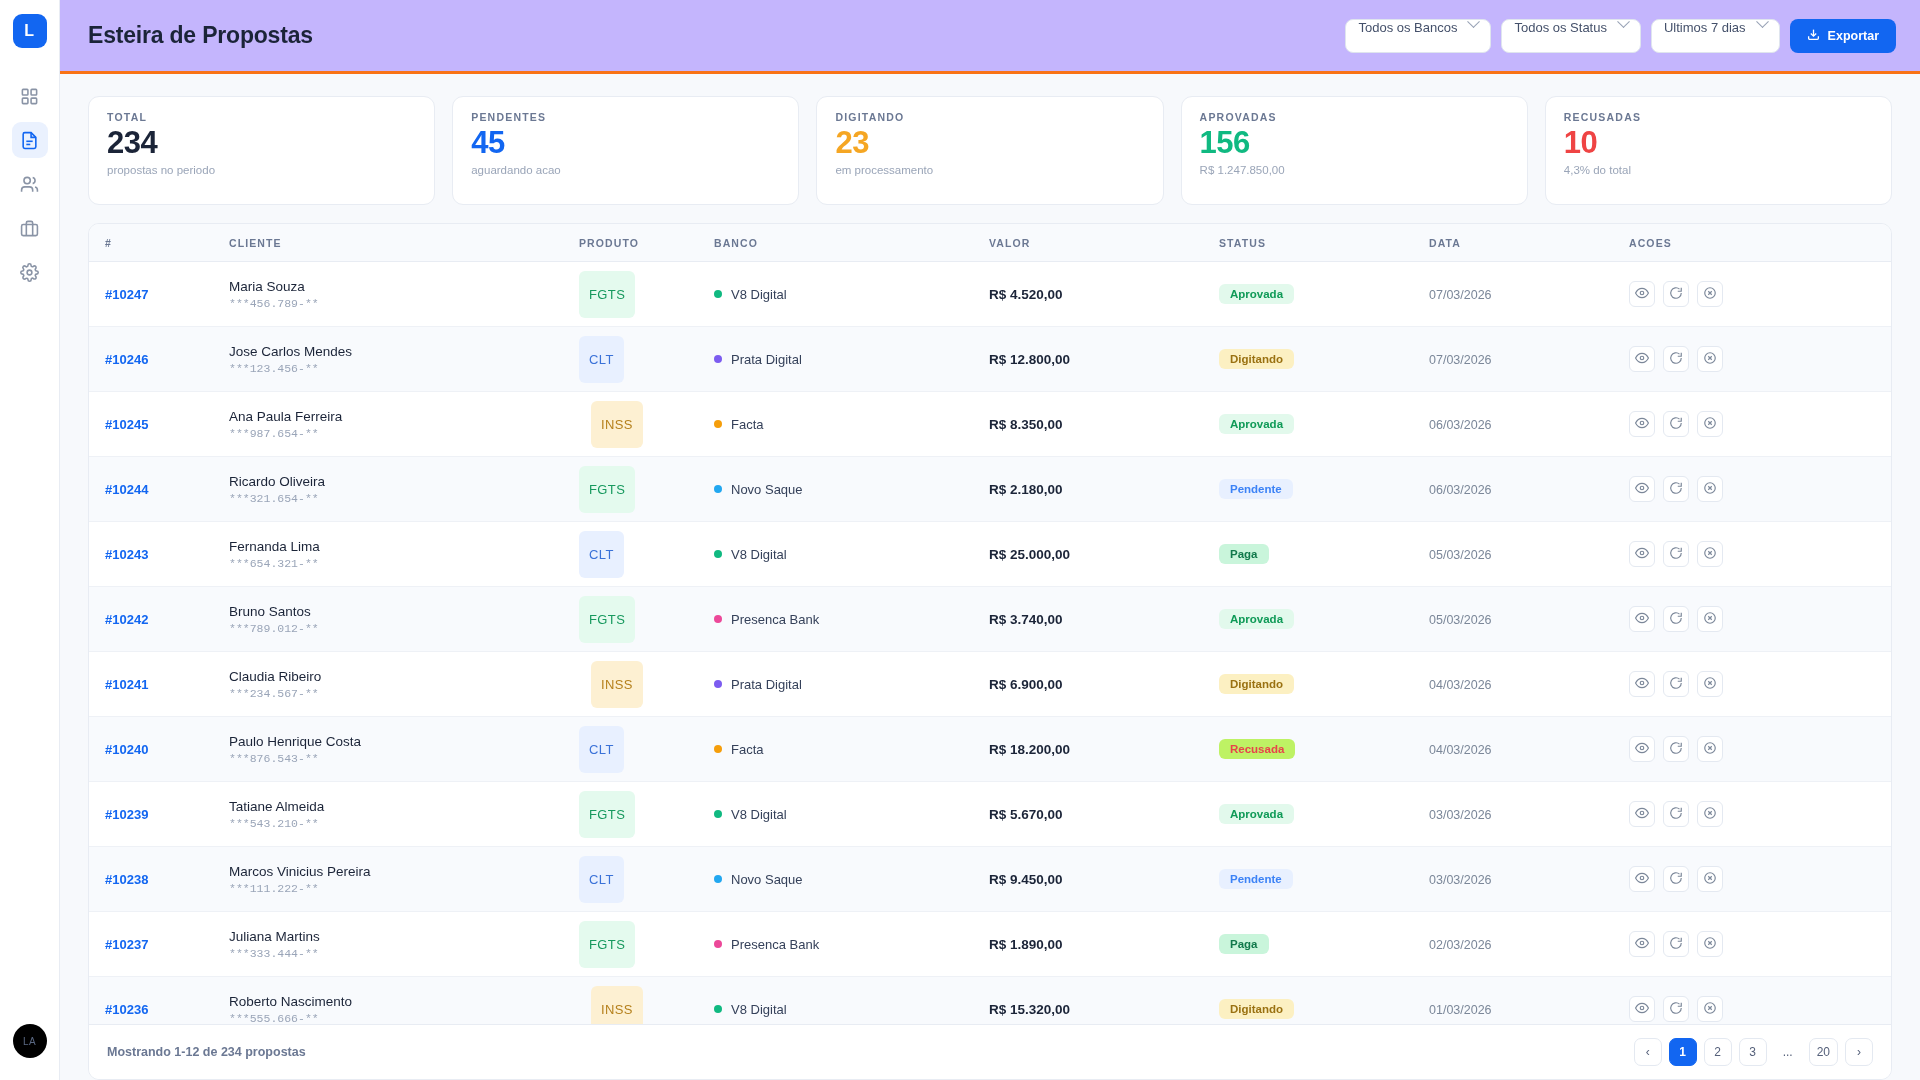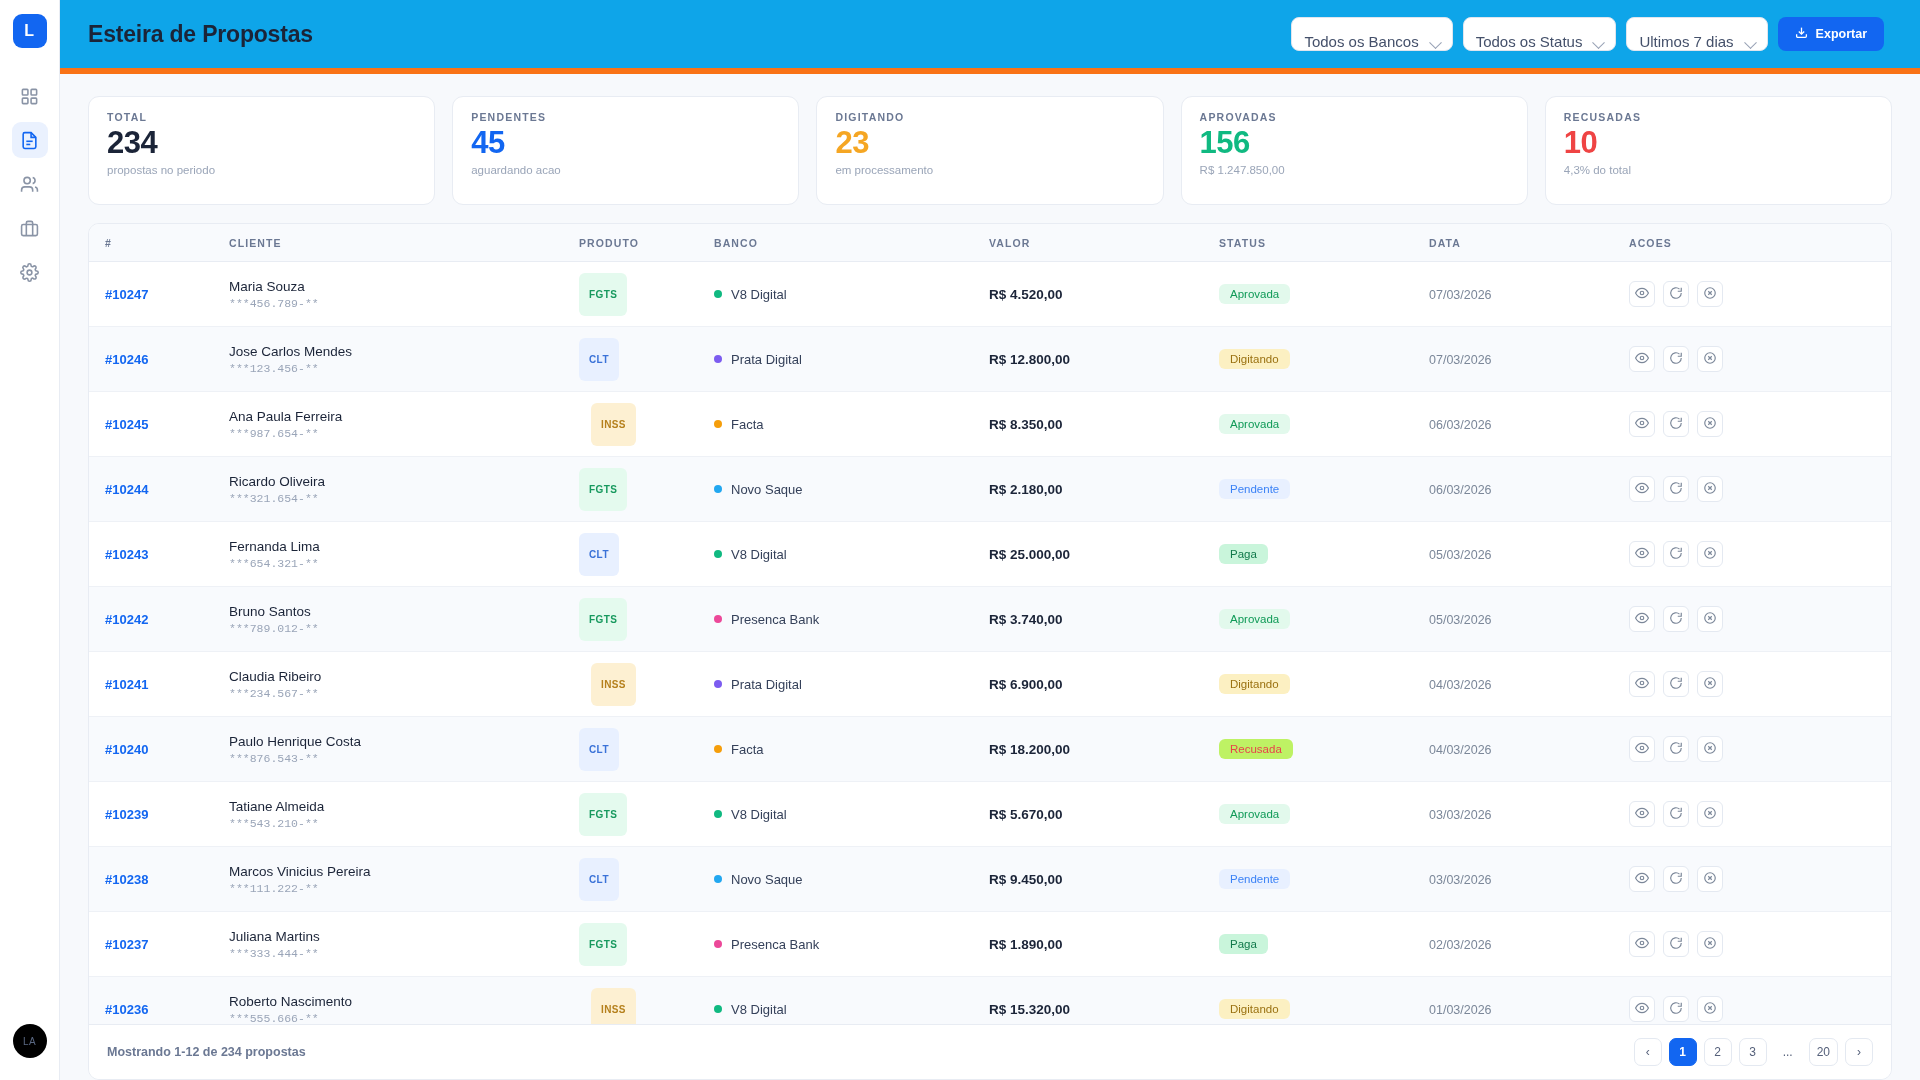--- a/index.html
+++ b/index.html
@@ -39,33 +39,33 @@
     width: 34px; height: 34px; border-radius: 50%;
     background: #000000; color: #5a6883;
     font-size: 10px; font-weight: normal; letter-spacing: .5px;
     display: flex; align-items: center; justify-content: center;
   }
 
   
   .main { flex: 1; display: flex; flex-direction: column; height: 1080px; overflow: hidden; }
 
   .topbar {
-    height: 74px; background: #0ea5e9;
-    border-bottom: 6px solid #f97316;
+    height: 74px; background: #c4b5fd;
+    border-bottom: 3px solid #f97316;
     display: flex; align-items: center;
-    padding: 0 36px 0 28px;
+    padding: 0 24px 0 28px;
     flex: 0 0 74px;
   }
   .page-title { font-size: 23px; font-weight: bold; color: #1b2438; letter-spacing: -.2px; }
   .topbar-right { margin-left: auto; display: flex; align-items: center; gap: 10px; }
   .select {
     height: 34px; padding: 0 12px;
     border: 1px solid #dfe5ee; border-radius: 8px;
-    background: #fff; color: #44506a; font-size: 15px;
-    display: flex; align-items: flex-end; gap: 12px;
+    background: #fff; color: #44506a; font-size: 13px;
+    display: flex; align-items: flex-start; gap: 12px;
     white-space: nowrap;
   }
   .chev { width: 9px; height: 9px; border-right: 1.6px solid #98a2b5; border-bottom: 1.6px solid #98a2b5;
           transform: rotate(45deg) translate(-2px,-2px); }
   .btn-export {
     height: 34px; padding: 0 17px; border: none; border-radius: 8px;
     background: #1266f1; color: #fff; font-size: 12.5px; font-weight: bold;
     display: flex; align-items: center; gap: 8px; cursor: pointer;
     font-family: "Liberation Sans", sans-serif;
   }
@@ -107,32 +107,32 @@
   .c-stat  { width: 210px; }
   .c-data  { width: 200px; }
   .c-acoes { width: auto; }
 
   .prop-id { color: #1266f1; font-size: 13px; font-weight: bold; cursor: pointer; }
   .cli-name { font-size: 13.5px; color: #1b2438; margin-bottom: 3px; }
   .cli-doc { font-size: 11.5px; color: #9aa5b8; font-family: "Liberation Mono", monospace; }
 
   .chip {
     display: inline-block; padding: 16px 10px; border-radius: 6px;
-    font-size: 10px; font-weight: bold; letter-spacing: .4px;
+    font-size: 13px; font-weight: normal; letter-spacing: .4px;
   }
   .chip-FGTS { background: #e4faee; color: #17995e; }
   .chip-CLT  { background: #e8f0ff; color: #3a72d8; }
   .chip-INSS { background: #fdf0d2; color: #b5801c; margin-left: 12px; }
 
   .bank { display: flex; align-items: center; gap: 9px; font-size: 13px; color: #35415a; }
   .dot { width: 8px; height: 8px; border-radius: 50%; flex: 0 0 8px; }
 
   .valor { font-size: 13.5px; font-weight: bold; color: #1b2438; }
 
-  .badge { display: inline-block; padding: 4px 11px; border-radius: 6px; font-size: 11.5px; font-weight: normal; }
+  .badge { display: inline-block; padding: 4px 11px; border-radius: 6px; font-size: 11.5px; font-weight: bold; }
   .badge-aprovada  { background: #e2f9ec; color: #0f9a57; }
   .badge-digitando { background: #fcf0c2; color: #9a7111; }
   .badge-pendente  { background: #e8f0ff; color: #3b82f6; }
   .badge-paga      { background: #c9f5db; color: #11794b; }
   .badge-recusada  { background: #bef264; color: #e8434a; }
 
   .data-cell { font-size: 12.5px; color: #7b8799; }
 
   .actions { display: flex; gap: 8px; }
   .act-btn {

